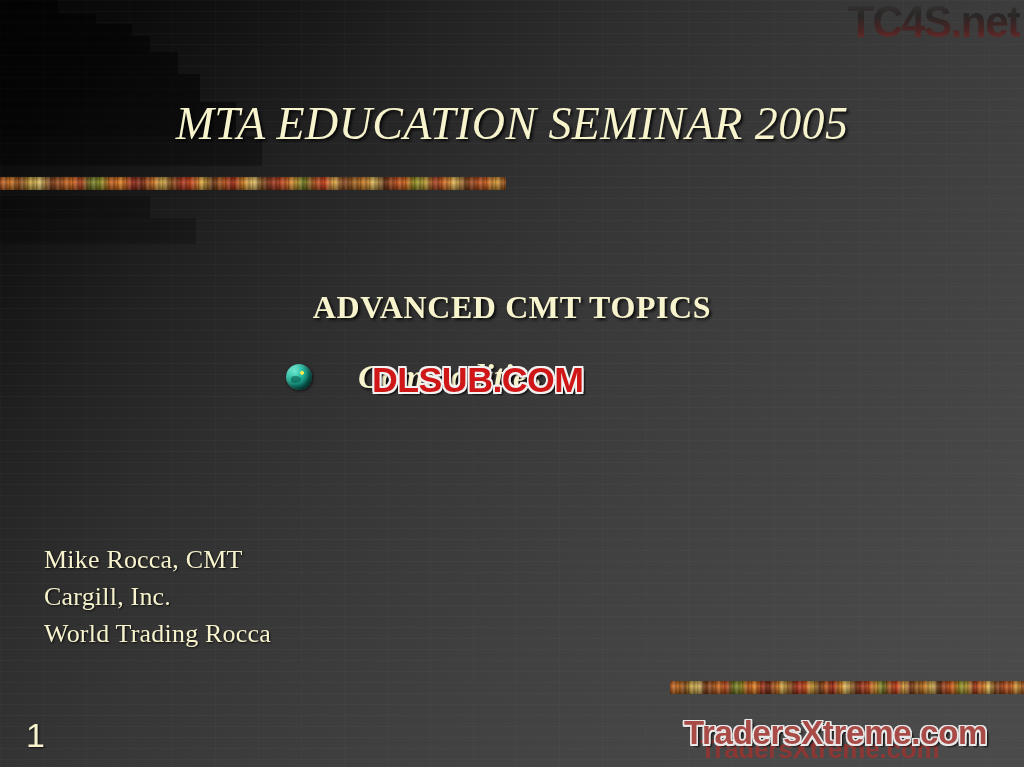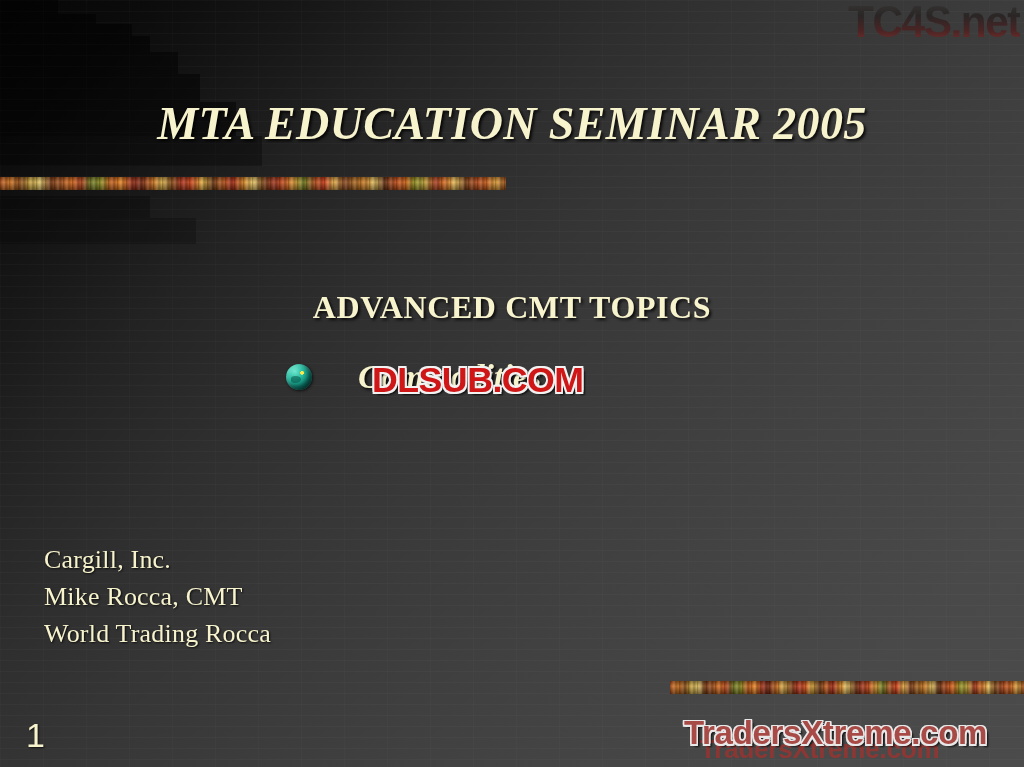--- a/index.html
+++ b/index.html
@@ -119,21 +119,21 @@
   #deco-bar-top    { left: 0px;   top: 177px; width: 506px; }
   #deco-bar-bottom { left: 670px; top: 681px; width: 354px; }
 
   
   .slide-title {
     position: absolute;
     left: 0; top: 66px;
     width: 1024px;
     text-align: center;
     font-size: 46px;
-    font-weight: bold;
+    font-weight: normal;
     font-style: italic;
     letter-spacing: 0.4px;
     color: #f7f3cd;
     text-shadow: 2px 2px 3px rgba(0,0,0,0.85);
     white-space: nowrap;
   }
 
   .slide-subtitle {
     position: absolute;
     left: 0; top: 262px;
@@ -299,22 +299,22 @@
   <h1 class="slide-title">MTA EDUCATION SEMINAR 2005</h1>
 
   <h2 class="slide-subtitle">ADVANCED CMT TOPICS</h2>
 
   <div class="bullet-line">
     <span class="globe-bullet"></span>
     <span class="bullet-text">Commodities</span>
   </div>
 
   <div class="author-block">
+    <div>Mike Rocca, CMT</div>
     <div>Cargill, Inc.</div>
-    <div>Mike Rocca, CMT</div>
     <div>World Trading Rocca</div>
   </div>
 
   <div class="deco-bar" id="deco-bar-bottom"></div>
 
   <div class="slide-number">1</div>
 
   <div class="wm-tc4s">TC4S.net</div>
 
   <div class="wm-dlsub">DLSUB.COM</div>

